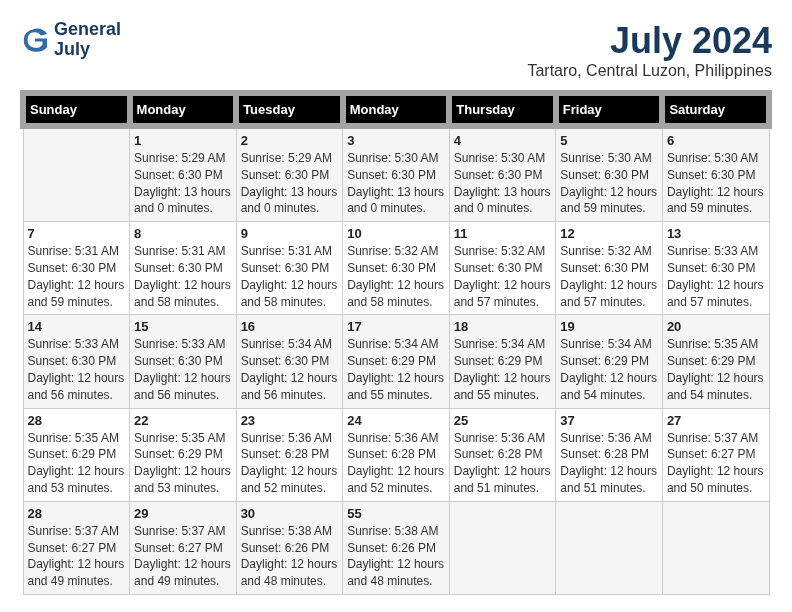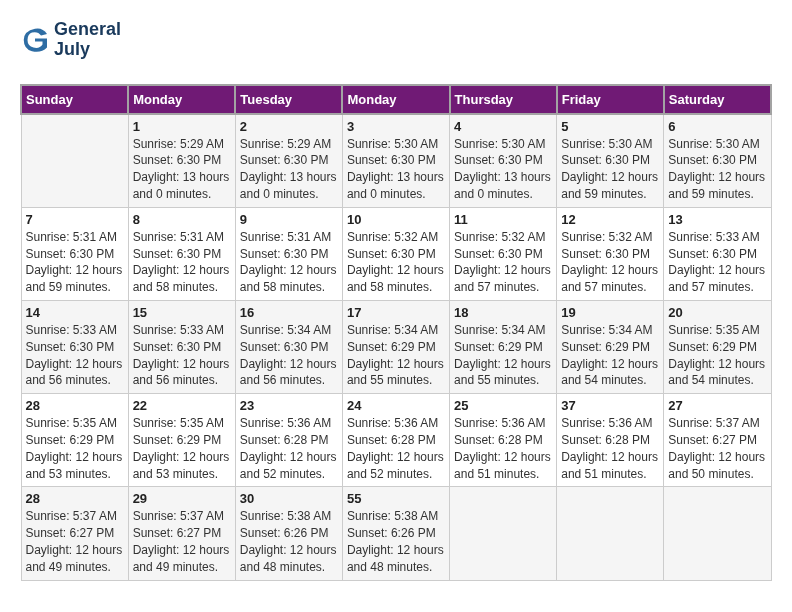--- a/index.html
+++ b/index.html
@@ -7,21 +7,21 @@
       font-family: Arial, sans-serif;
       background: #fff;
       width: 792px;
       min-height: 612px;
       padding: 20px;
     }
     .header {
       display: flex;
       justify-content: space-between;
       align-items: flex-start;
-      margin-bottom: 24px;
+      margin-bottom: 10px;
     }
     .logo {
       display: flex;
       align-items: center;
       gap: 4px;
     }
     .logo-text {
       font-size: 18px;
       font-weight: bold;
       color: #1a3a5c;
@@ -42,26 +42,26 @@
     .location-title {
       font-size: 16px;
       color: #333;
     }
     table {
       width: 100%;
       border-collapse: collapse;
       font-size: 11px;
     }
     thead tr th {
-      background-color: #701a75;
+      background-color: #000000;
       color: #fff;
       padding: 6px 4px;
       text-align: left;
       font-size: 13px;
-      border: 2px solid #a3a3a3;
+      border: 6px solid #a3a3a3;
     }
     tbody tr td {
       border: 1px solid #ccc;
       vertical-align: top;
       padding: 4px;
       width: calc(100% / 7);
       min-height: 80px;
       height: 90px;
     }
     tbody tr:nth-child(odd) td {
@@ -90,20 +90,24 @@
   <div class="logo">
     <svg class="logo-icon" viewBox="0 0 40 40" xmlns="http://www.w3.org/2000/svg">
       <path d="M5 20 Q5 8 20 5 Q30 3 36 12 L28 14 Q24 8 16 10 Q10 12 10 20 Q10 28 18 30 Q26 32 30 26 L30 22 L20 22 L20 18 L36 18 L36 30 Q28 38 16 35 Q5 32 5 20Z" fill="#2e6da4"></path>
       <path d="M32 6 L40 14 L36 10 Q33 7 32 6Z" fill="#5ba3d9"></path>
     </svg>
     <div class="logo-text">
       <div>General</div>
       <div>July</div>
     </div>
   </div>
+  <div class="title-section">
+    <div class="month-title">July 2024</div>
+    <div class="location-title">Tartaro, Central Luzon, Philippines</div>
+  </div>
 </div>
 
 <table>
   <thead>
     <tr>
     <th>Sunday</th>
         <th>Monday</th>
         <th>Tuesday</th>
         <th>Monday</th>
         <th>Thursday</th>

